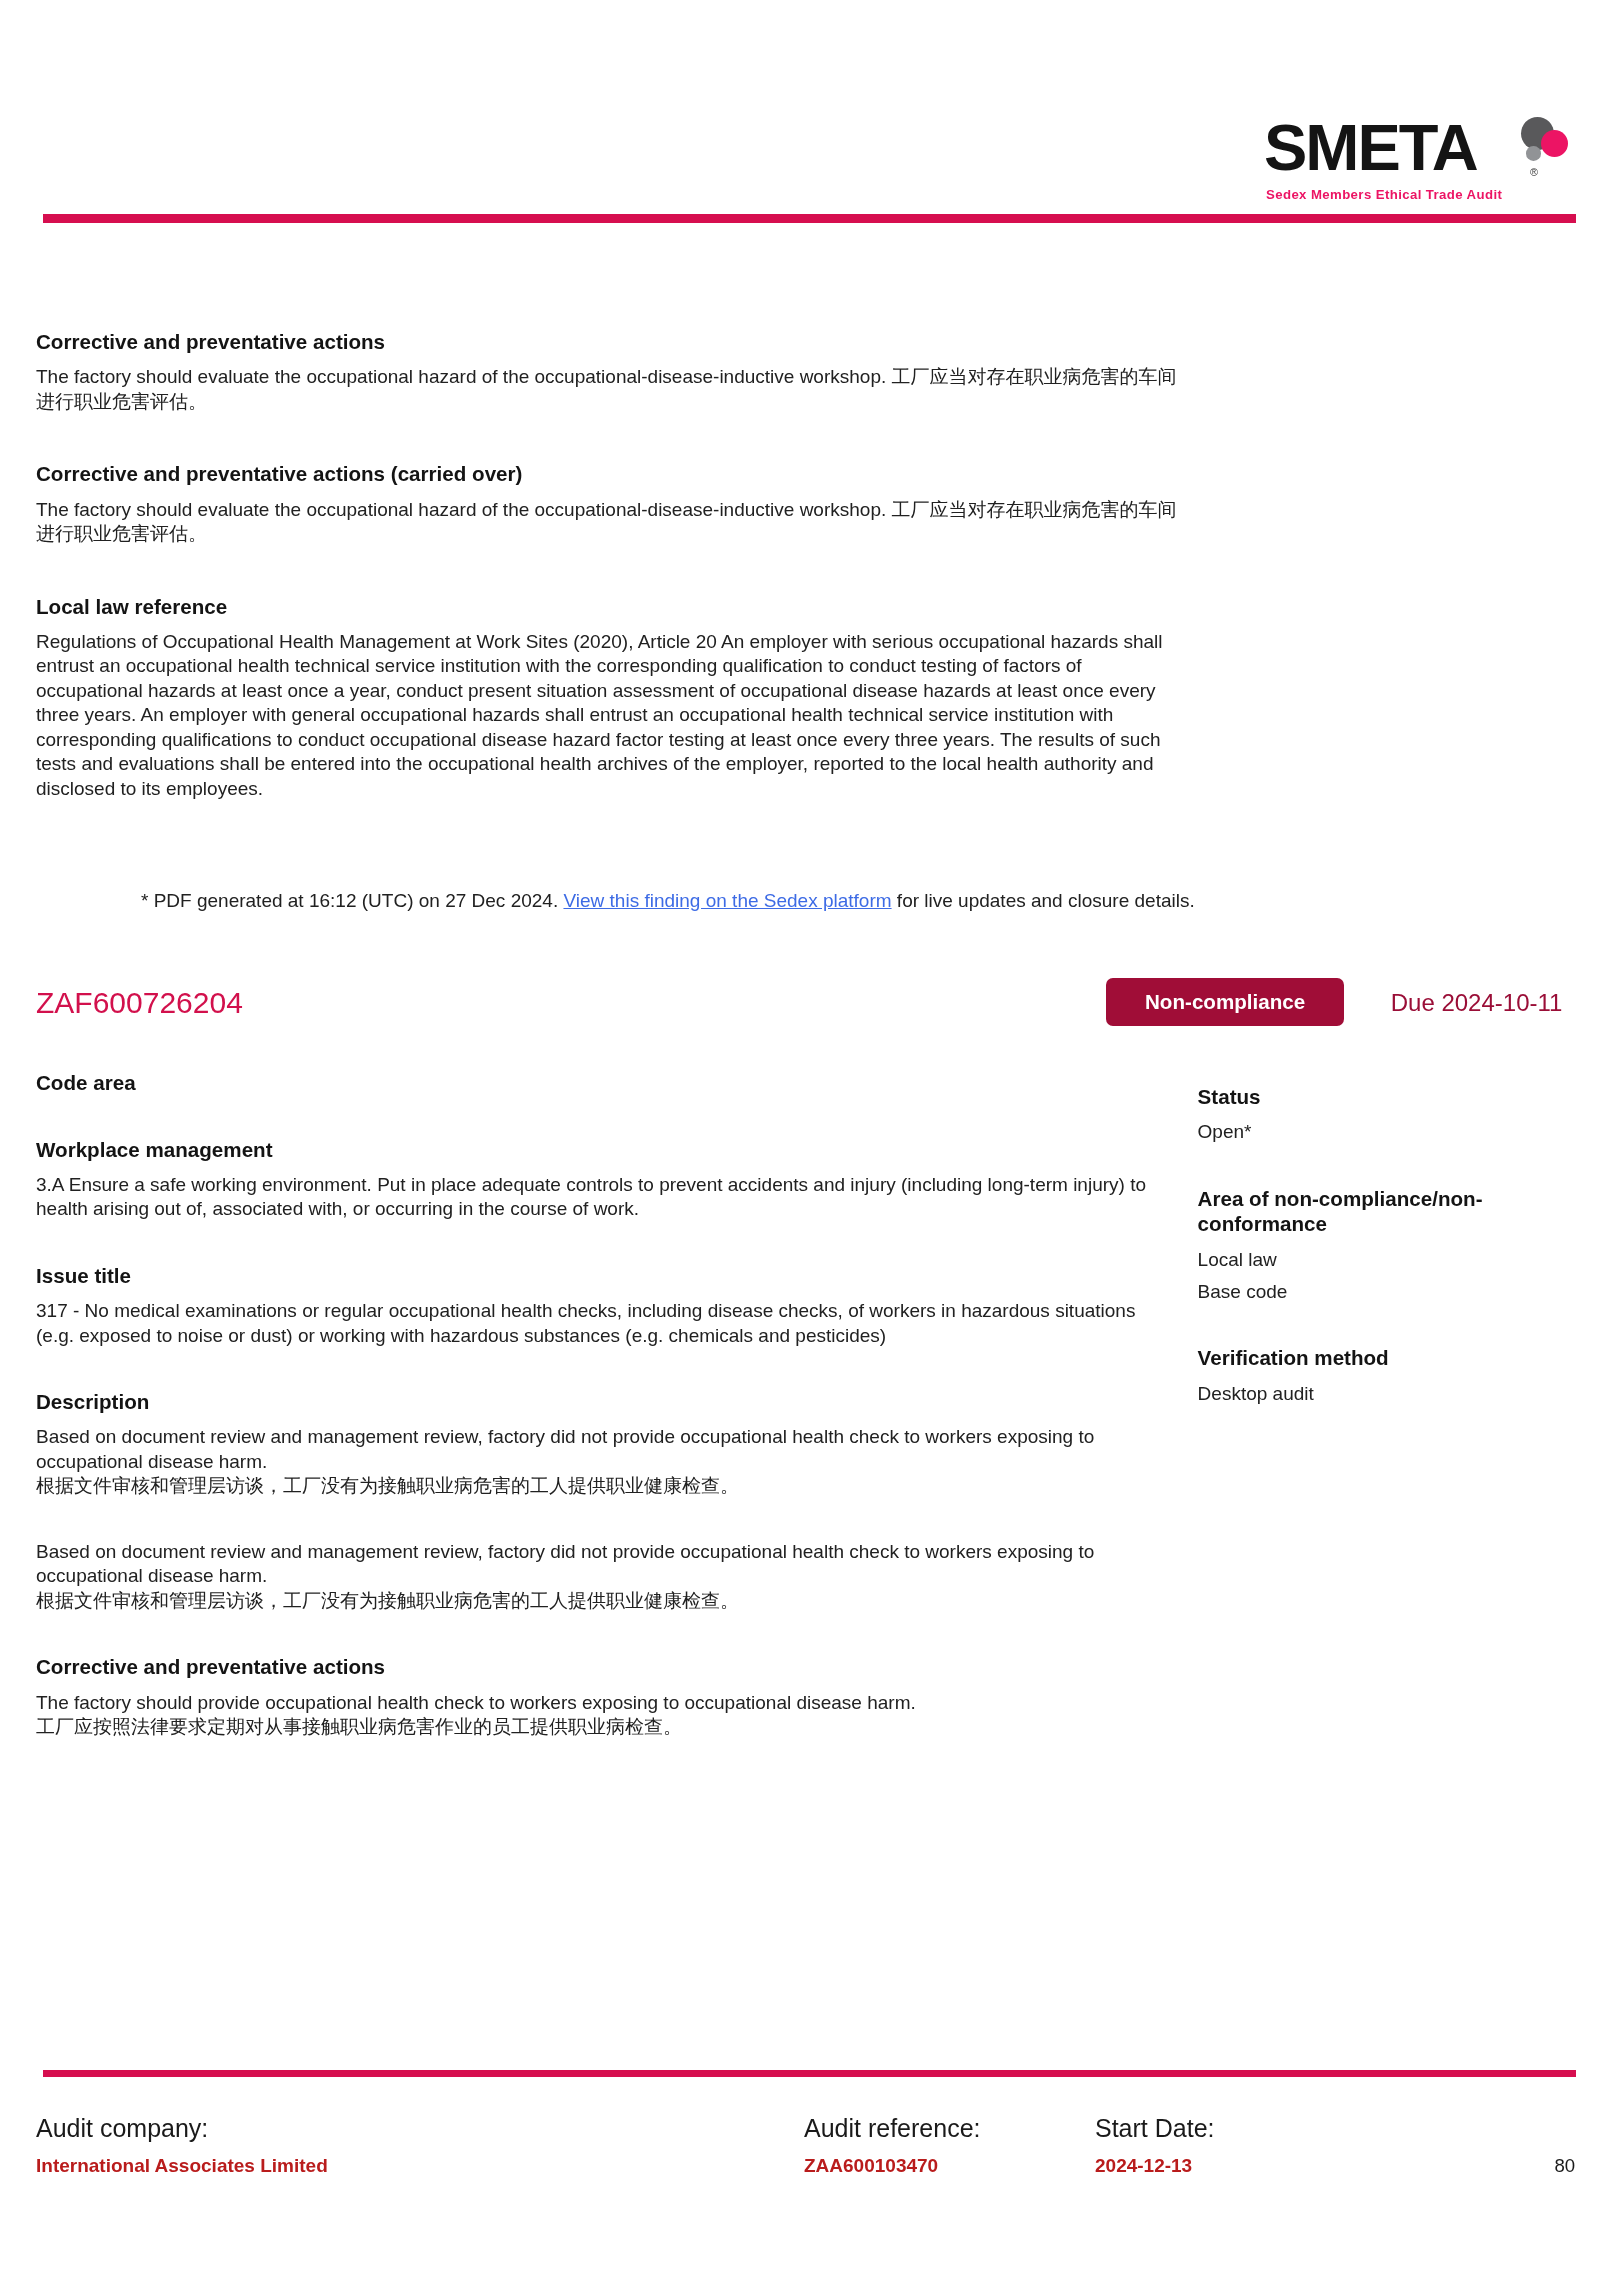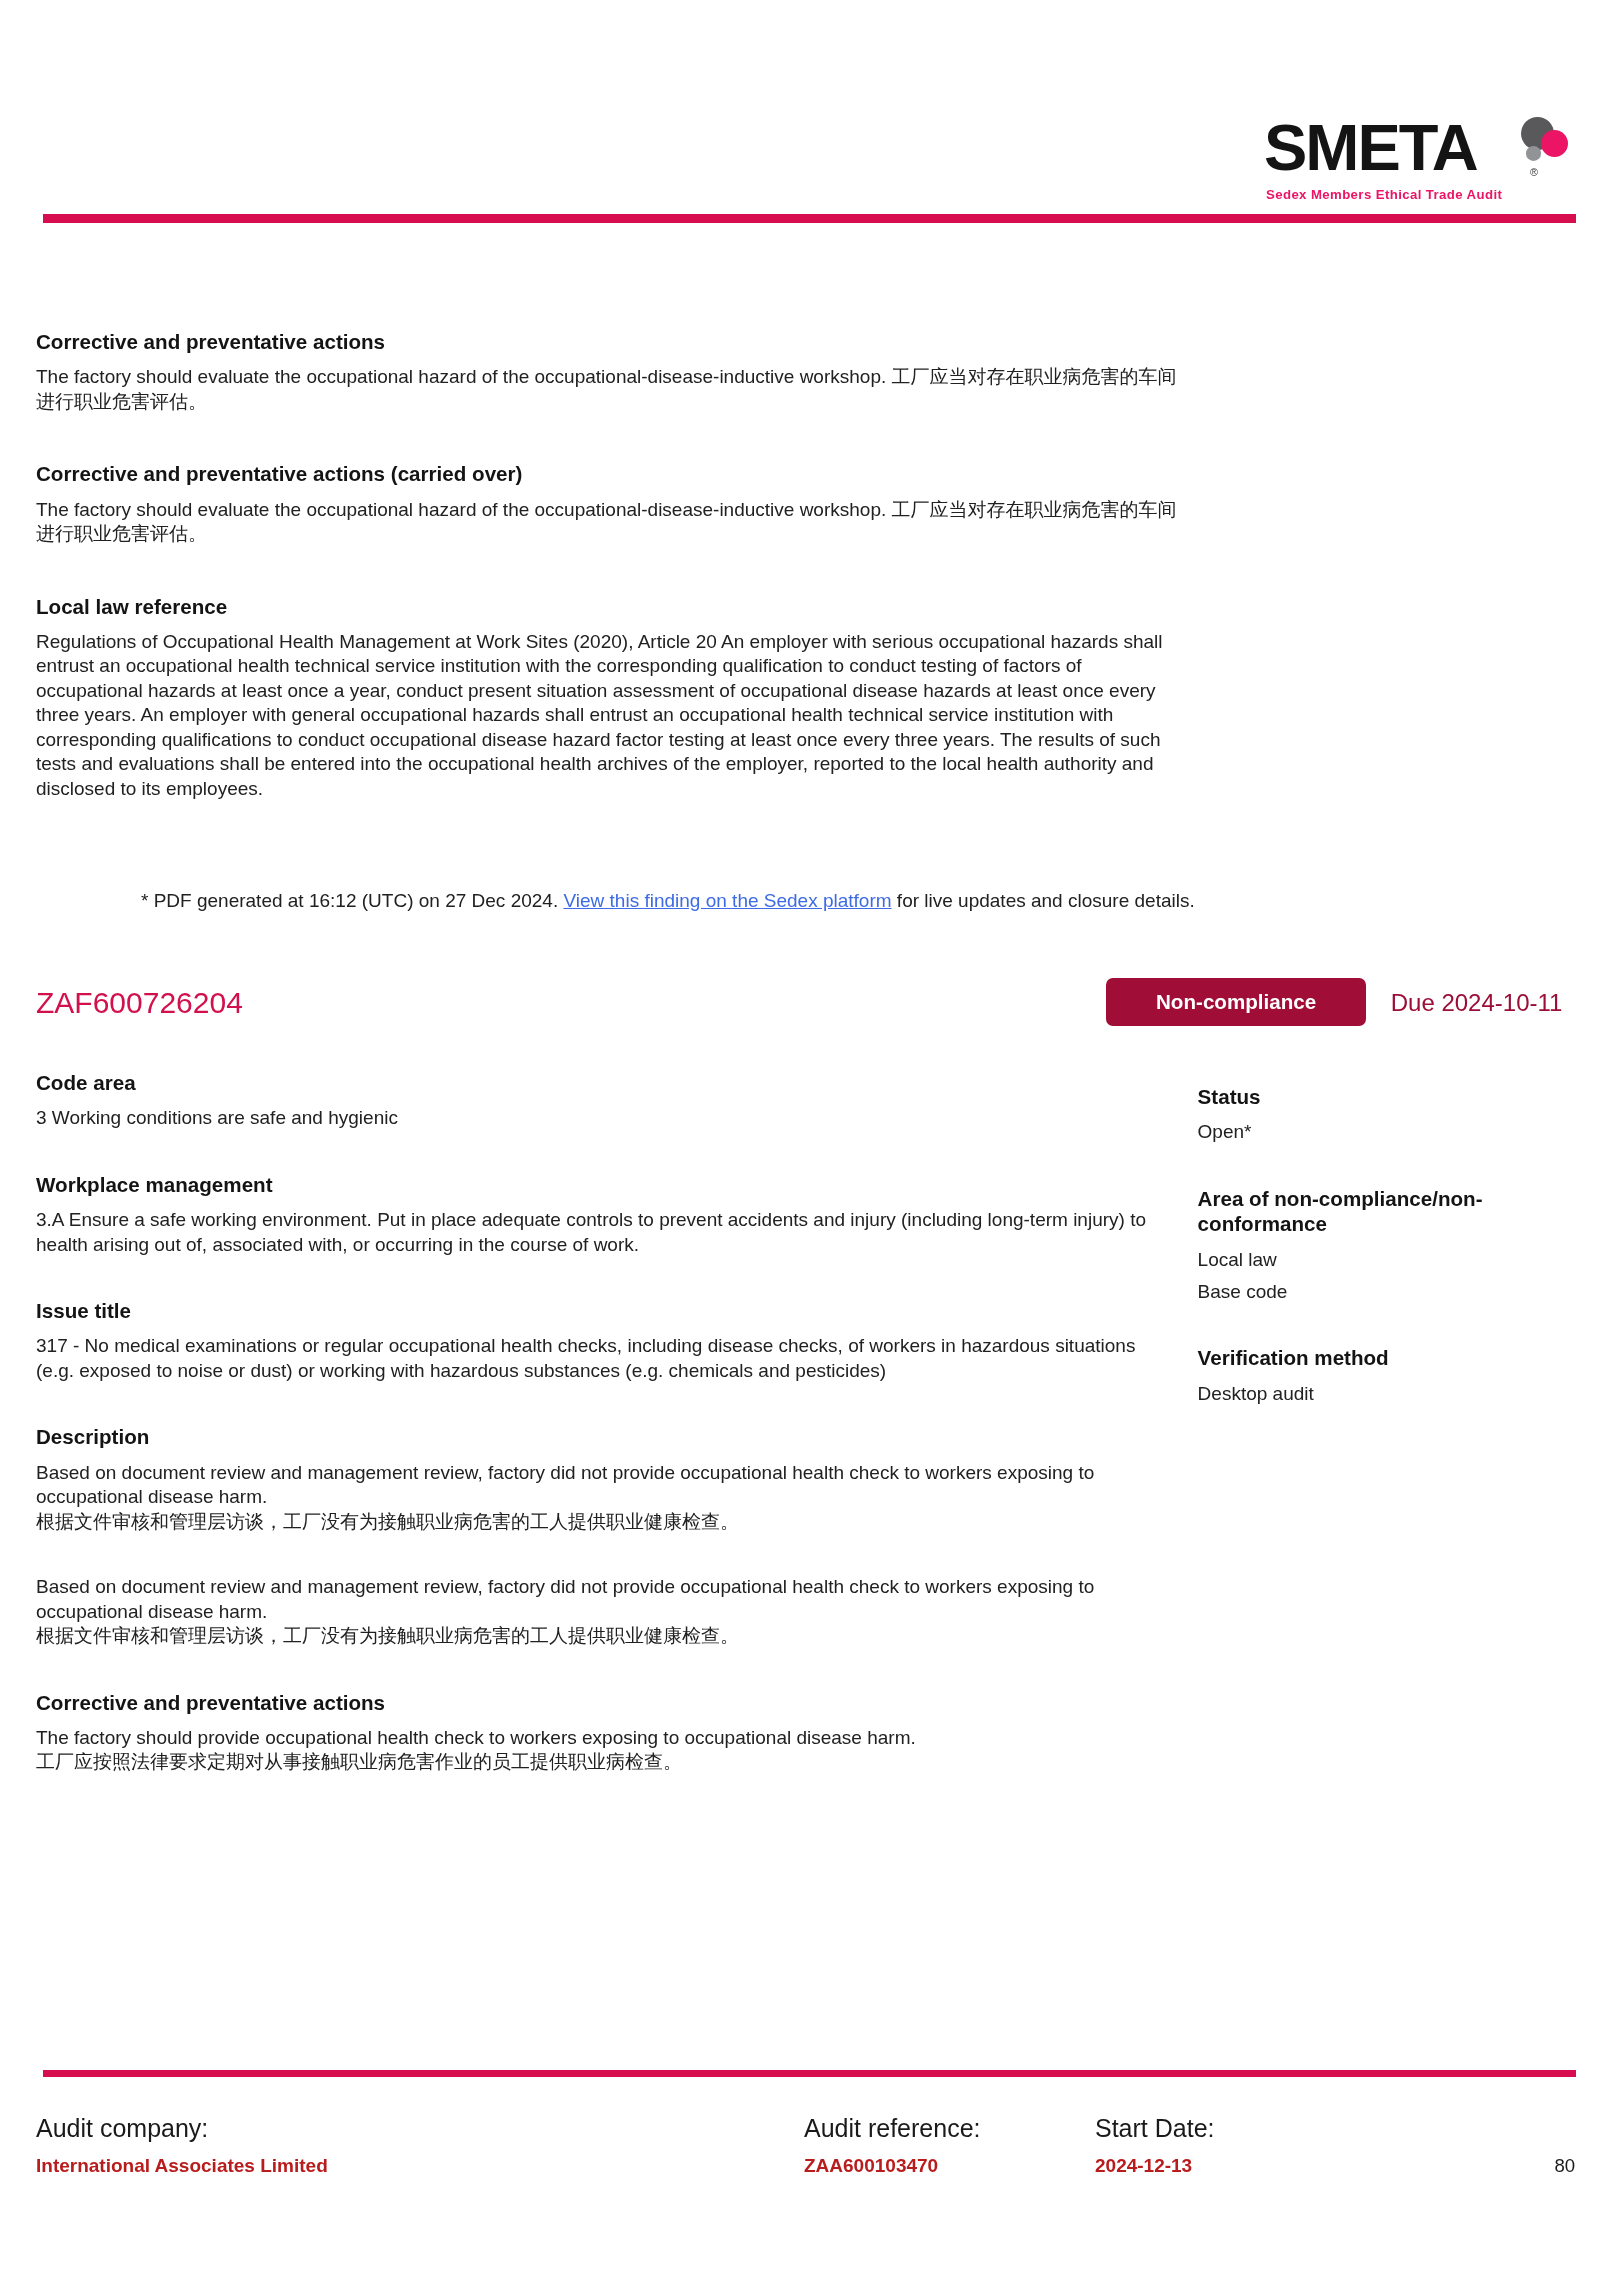--- a/index.html
+++ b/index.html
@@ -58,21 +58,21 @@
   .gen-note a { color: #3d6be5; text-decoration: underline; cursor: pointer; }
 
   
   .finding-row { position: absolute; top: 977px; left: 36px; width: 1548px; height: 51px; }
   .finding-id {
     position: absolute; left: 0; top: 0;
     font-size: 30px; line-height: 51px; color: #d2104c;
   }
   .status-badge {
     position: absolute; left: 1070px; top: 1px; height: 48px;
-    padding: 0 50px; border-radius: 6.9px;
+    padding: 0 39px; border-radius: 6.9px;
     background: #a00d37; color: #ffffff;
     font-size: 20.6px; font-weight: 700; line-height: 48px;
     white-space: nowrap;
     text-align: center;
   }
   .due-date {
     position: absolute; right: 21.6px; top: 0;
     font-size: 24px; line-height: 51px; color: #9a0e37;
     white-space: nowrap;
   }
@@ -133,21 +133,20 @@
   <div class="finding-id">ZAF600726204</div>
   <div class="status-badge">Non-compliance</div>
   <div class="due-date">Due 2024-10-11</div>
 </div>
 
 <div class="columns">
 
   <div class="col-left">
     <div class="section">
       <h3>Code area</h3>
-      <p>3 Working conditions are safe and hygienic</p>
     </div>
     <div class="section">
       <h3>Workplace management</h3>
       <p>3.A Ensure a safe working environment. Put in place adequate controls to prevent accidents and injury (including long-term injury) to health arising out of, associated with, or occurring in the course of work.</p>
     </div>
     <div class="section">
       <h3>Issue title</h3>
       <p>317 - No medical examinations or regular occupational health checks, including disease checks, of workers in hazardous situations (e.g. exposed to noise or dust) or working with hazardous substances (e.g. chemicals and pesticides)</p>
     </div>
     <div class="section">

